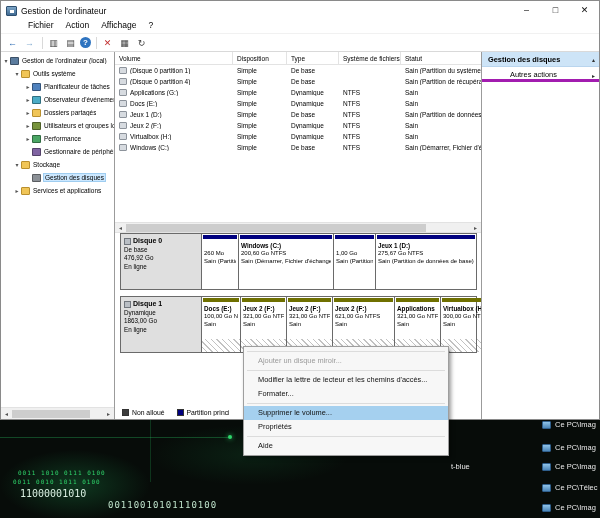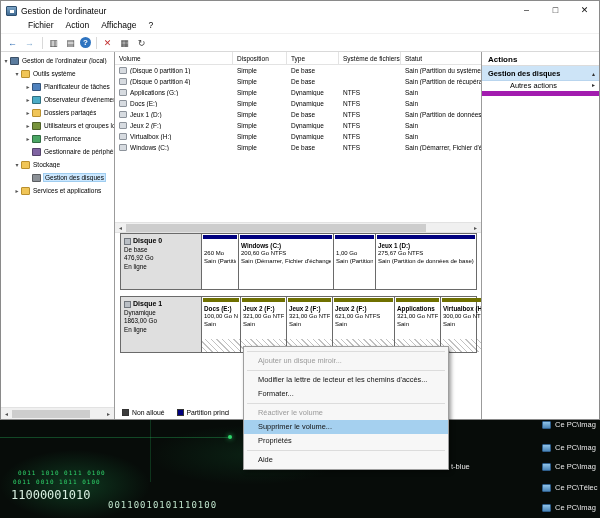--- a/index.html
+++ b/index.html
@@ -13,21 +13,21 @@
          background:radial-gradient(closest-side,rgba(40,210,110,.22),transparent)}
   .glow2{position:absolute;left:150px;top:425px;width:200px;height:60px;
          background:radial-gradient(closest-side,rgba(40,210,110,.10),transparent)}
   .circ-h{position:absolute;left:0;top:437px;width:232px;height:1px;background:rgba(47,213,107,.30)}
   .circ-v{position:absolute;left:150px;top:420px;width:1px;height:62px;background:rgba(47,213,107,.20)}
   .circ-dot{position:absolute;left:228px;top:435px;width:4px;height:4px;border-radius:50%;
             background:#2fd56b;box-shadow:0 0 5px #2fd56b}
   .bin{position:absolute;font-family:"DejaVu Sans Mono",monospace;white-space:nowrap}
   #bin0{left:18px;top:469px;font-size:6px;letter-spacing:1px;color:#2fd56b}
   #bin1{left:13px;top:478px;font-size:6px;letter-spacing:1px;color:#2fd56b}
-  #binm{left:11px;top:488px;font-size:12px;color:#d9efe1}
+  #binm{left:20px;top:488px;font-size:10px;color:#d9efe1}
   #binl{left:52px;top:486px;font-size:23px;font-weight:bold;letter-spacing:2px;line-height:1;color:#eef3ef}
   #bint{left:108px;top:500px;font-size:9px;letter-spacing:1px;color:#bfe3cb}
   .dfile{position:absolute;left:542px;display:flex;align-items:center;gap:4px;
          color:#e9e9e9;font-size:7.5px;white-space:nowrap}
   .ficon{width:9px;height:8px;flex:0 0 9px;border-radius:1px;border:1px solid #2f5f8c;
          background:linear-gradient(#8fc3e8,#4c86b8)}
   #dfile0{top:420px}#dfile1{top:443px}#dfile2{top:462px}#dfile3{top:483px}#dfile4{top:503px}
   .fragment{position:absolute;left:451px;top:462px;color:#e9e9e9;font-size:7.5px}
 
   
@@ -113,21 +113,21 @@
   .lsw.unalloc{background:#3c3c3c}
   .lsw.primary{background:#00007f}
   .lg .clip{max-width:42px;overflow:hidden}
 
   
   .actions-panel{width:117px;background:#fff;font-size:7.4px;color:#000}
   .ap-title{height:14px;font-weight:bold;font-size:8px;padding:3px 0 0 6px;border-bottom:1px solid #dcdcdc}
   .ap-section{height:15px;background:#cde4f7;display:flex;align-items:center;font-weight:bold;
               padding:0 4px 0 6px;border-bottom:1px solid #b9d5ee}
   .ap-section .arrow{margin-left:auto;font-size:6px;color:#333}
-  .ap-more{height:15px;display:flex;align-items:flex-start;padding-left:28px;border-bottom:5px solid #a21caf}
+  .ap-more{height:15px;display:flex;align-items:flex-end;padding-left:28px;border-bottom:3px solid #a21caf}
   .ap-more .arrow{margin-left:auto;margin-right:4px;font-size:6px;color:#333}
 
   
   .cmenu{position:absolute;left:243px;top:346px;width:206px;background:#f7f7f7;
          border:1px solid #9e9e9e;box-shadow:2px 2px 4px rgba(0,0,0,.4);padding:2px 0;z-index:20}
   .mi{height:14px;line-height:14px;font-size:7.4px;padding-left:14px;white-space:nowrap;
       overflow:hidden;color:#111}
   .mi.disabled{color:#9a9a9a}
   .mi.hl{background:#a5d0ef}
   .msep{height:1px;background:#dcdcdc;margin:2px 3px}
@@ -438,38 +438,36 @@
           <span>Non alloué</span>
         </span>
         <span class="lg">
           <span class="lsw primary"></span>
           <span class="clip">Partition principale</span>
         </span>
       </div>
     </div>
 
     <div class="actions-panel">
-      <div class="ap-title">Actions</div>
       <div class="ap-section">
         <span>Gestion des disques</span>
         <span class="arrow">▴</span>
       </div>
       <div class="ap-more">
         <span>Autres actions</span>
         <span class="arrow">▸</span>
       </div>
     </div>
   </div>
 </div>
 
 <div class="cmenu">
   <div class="msep"></div>
   <div class="mi disabled">Ajouter un disque miroir...</div>
   <div class="msep"></div>
   <div class="mi">Modifier la lettre de lecteur et les chemins d'accès...</div>
   <div class="mi">Formater...</div>
   <div class="msep"></div>
-  <div class="mi disabled">Réactiver le volume</div>
   <div class="mi hl">Supprimer le volume...</div>
   <div class="mi">Propriétés</div>
   <div class="msep"></div>
   <div class="mi">Aide</div>
 </div>
 
 </body></html>

